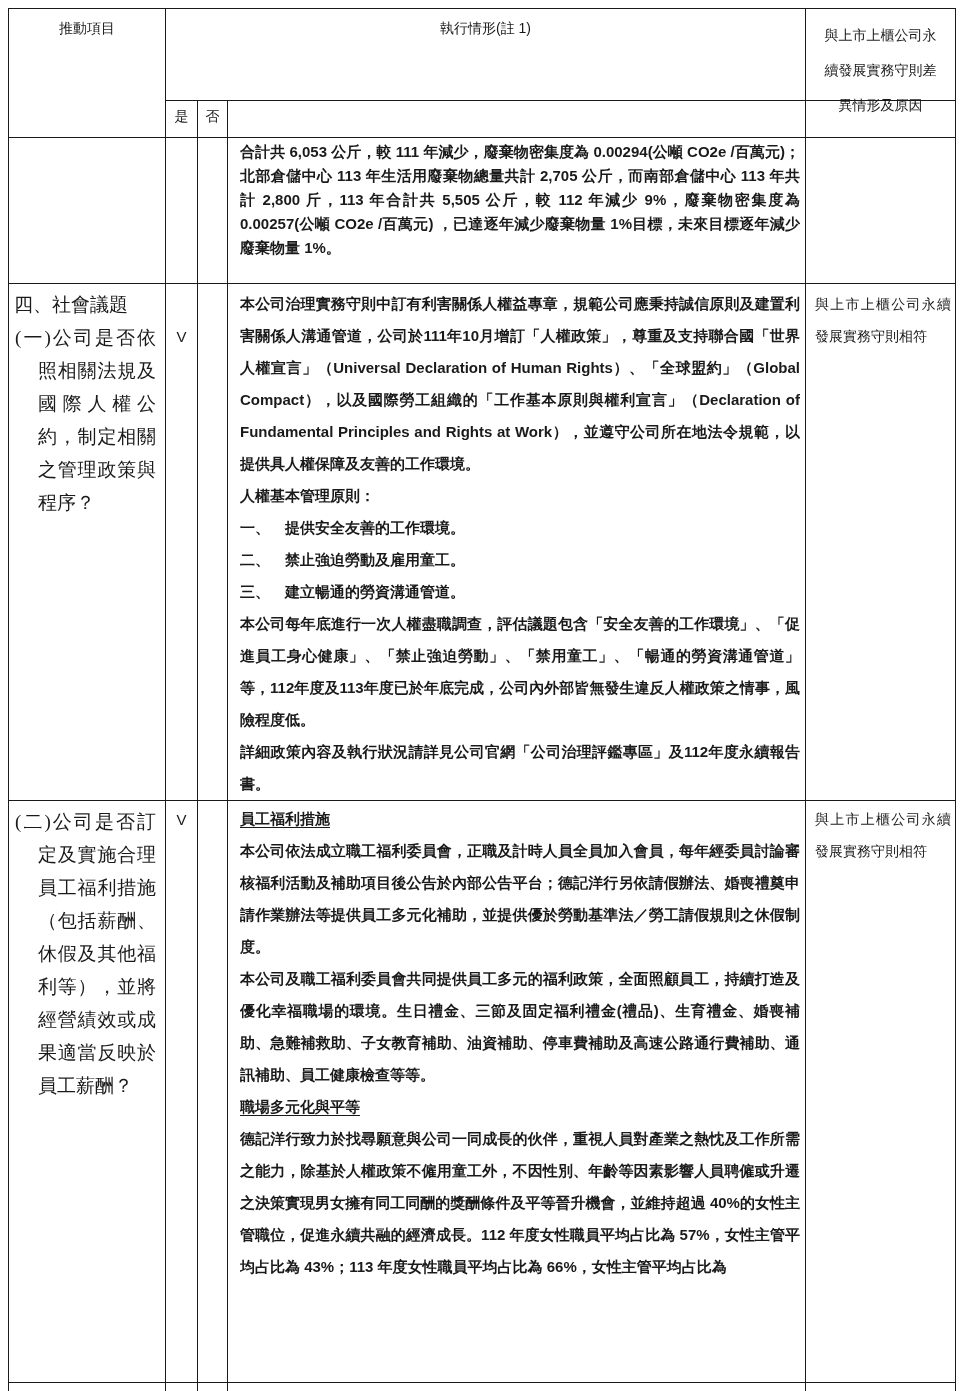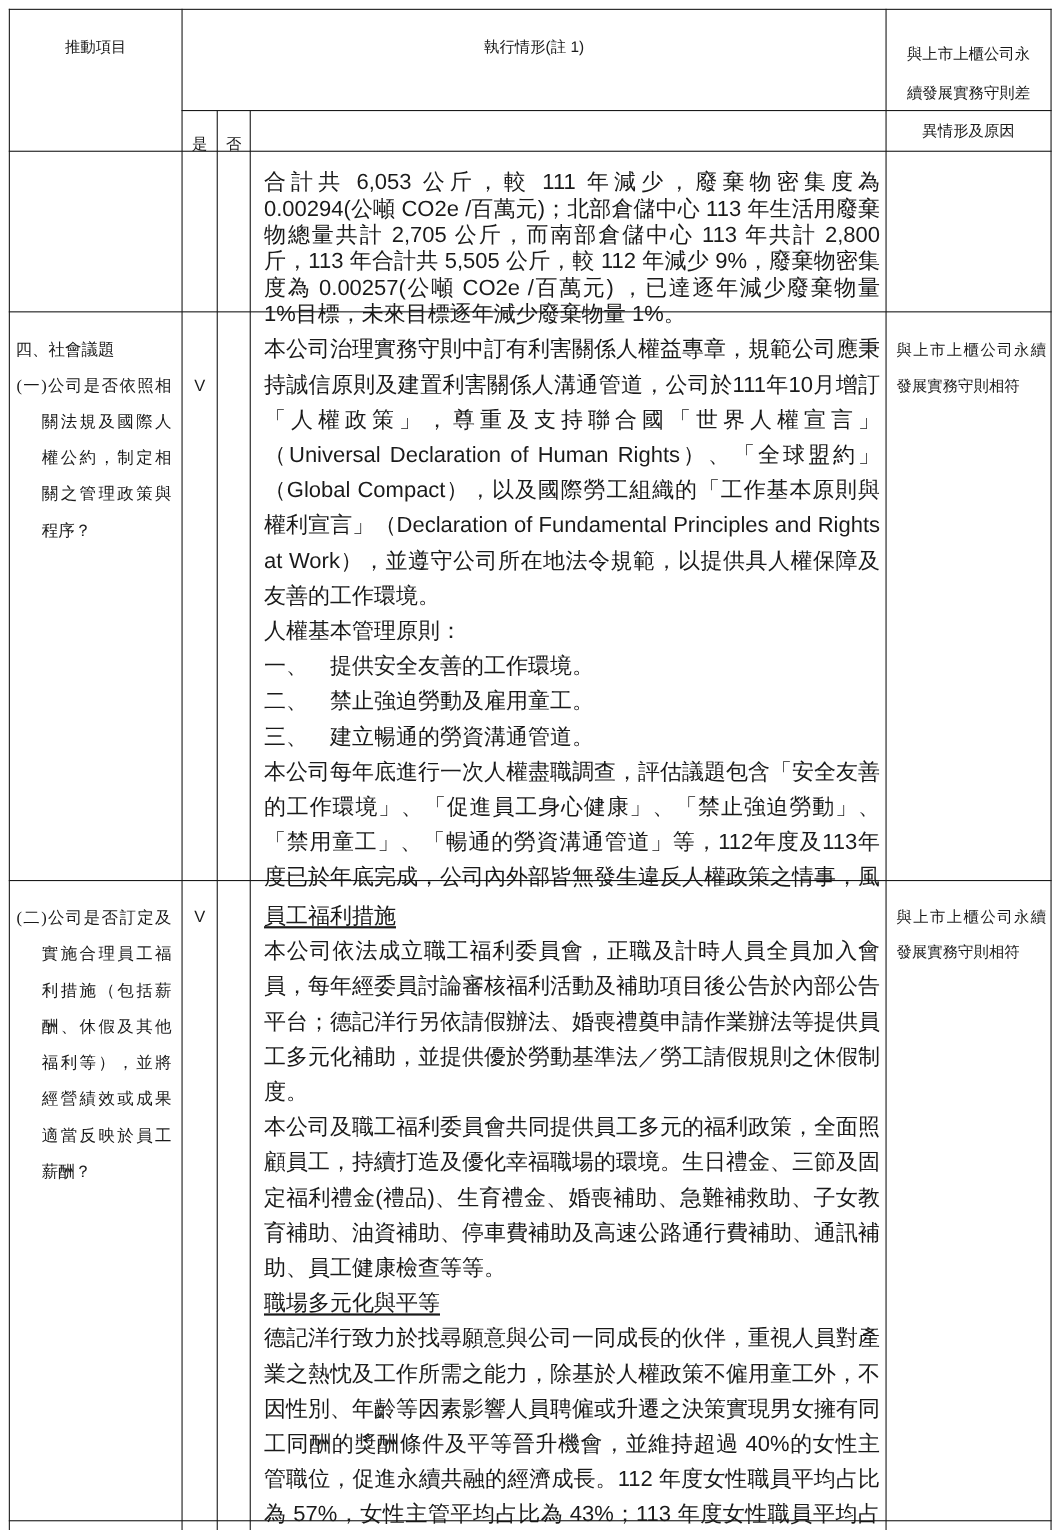--- a/index.html
+++ b/index.html
@@ -8,30 +8,30 @@
     position: relative;
     width: 965px;
     height: 1391px;
     background: #ffffff;
     font-family: "Liberation Sans", sans-serif;
     color: #1a1a1a;
     overflow: hidden;
   }
   .vline { position: absolute; width: 1px; background: #1a1a1a; }
   .hline { position: absolute; height: 1px; background: #1a1a1a; }
-  .cell { position: absolute; overflow: hidden; margin-top: 14px; }
+  .cell { position: absolute; overflow: hidden; }
   .center { text-align: center; }
   .hdr { font-size: 14px; }
   .diff-hdr-inner { display: inline-block; width: 124px; line-height: 35px; text-align: center; }
-  .body-text { font-size: 20px; }
+  .body-text { font-size: 15px; font-weight: bold; }
   .para { margin: 0; text-align: justify; }
   .underlined { text-decoration: underline; text-underline-offset: 3px; }
   .lh24 .para { line-height: 24px; }
   .lh32 .para { line-height: 32px; }
-  .item-cell { font-size: 15px; line-height: 33px; }
+  .item-cell { font-size: 19px; line-height: 33px; }
   .section-heading { padding-left: 5px; }
   .question { padding-left: 29px; text-indent: -23px; text-align: justify; width: 118px; font-family: Liberation Serif, serif; }
   .check { font-size: 15px; text-align: center; line-height: 33px; }
   .diff-cell { font-size: 14px; line-height: 32px; text-align: justify; }
 </style>
 </head>
 <body>
 
 <div class="page">
 

